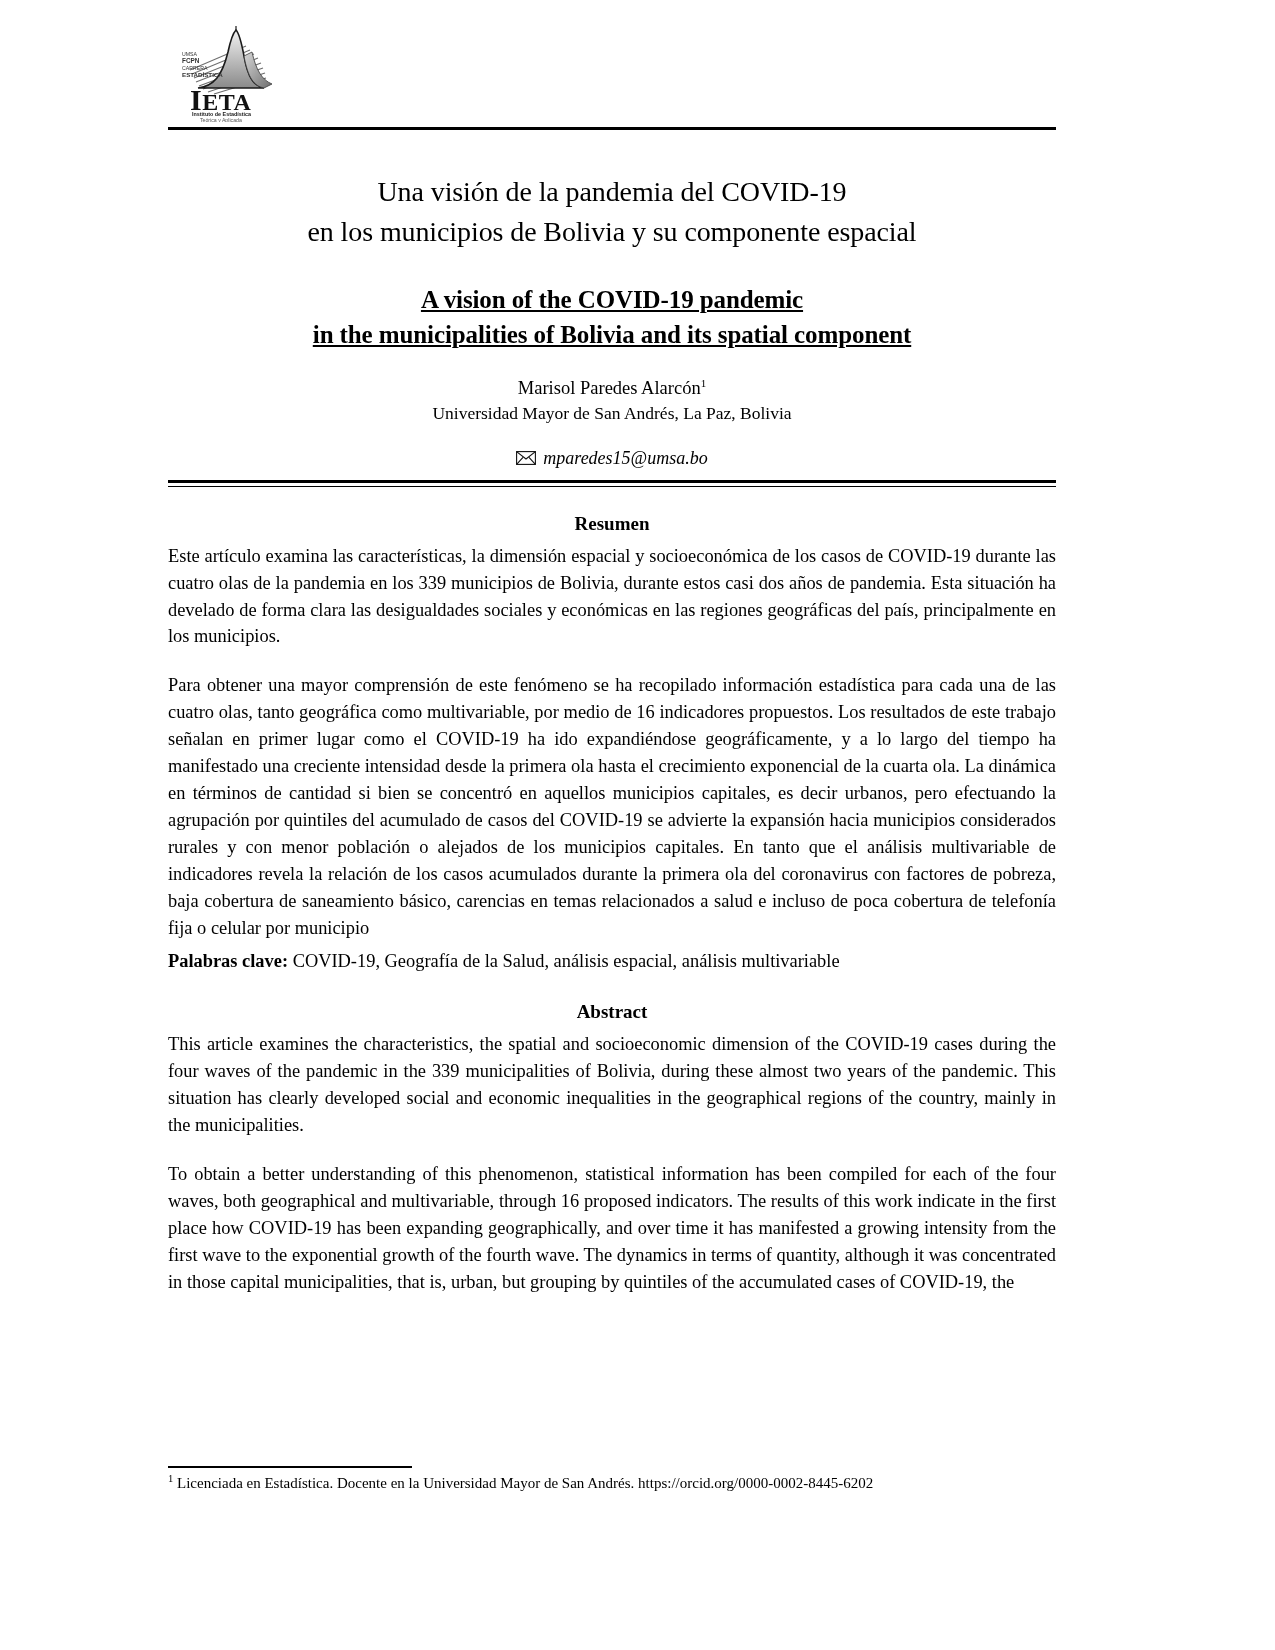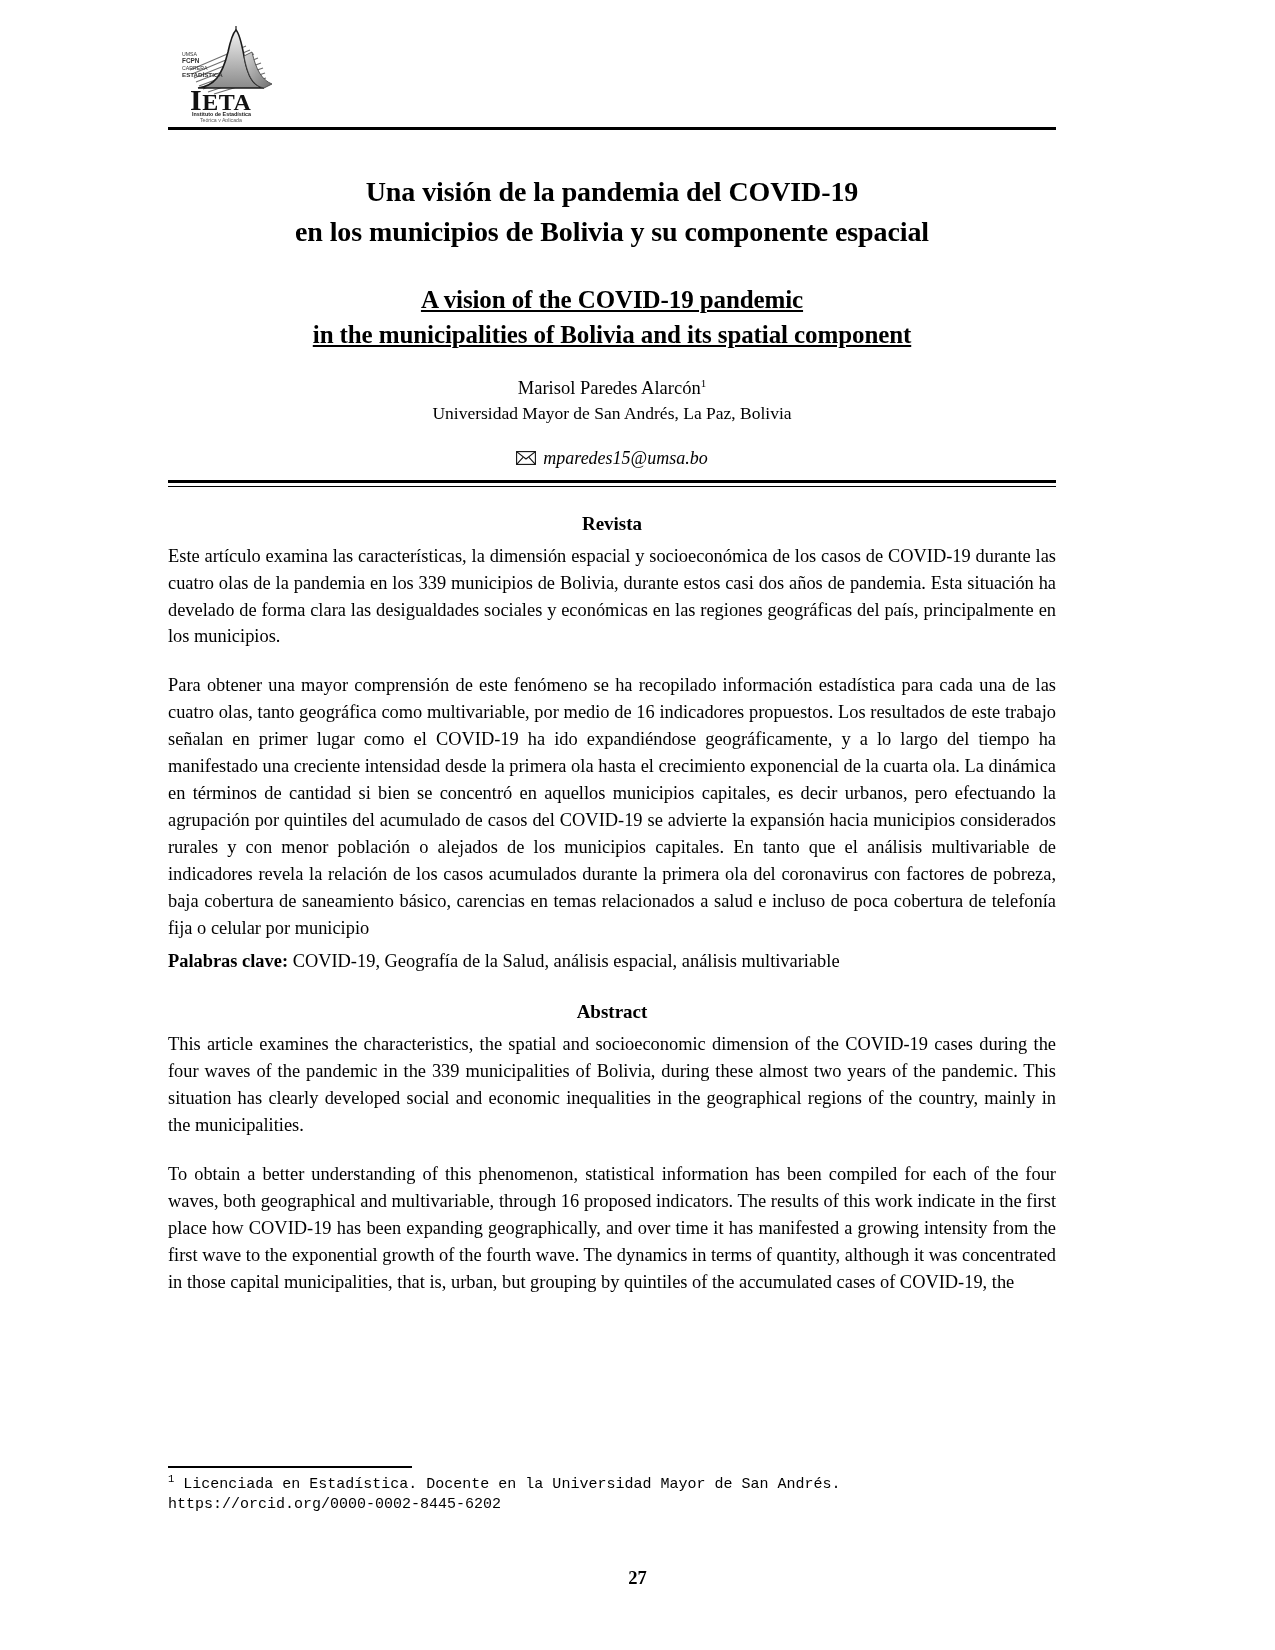--- a/index.html
+++ b/index.html
@@ -55,21 +55,21 @@
     margin-top: 5px;
   }
 
   
   .title-block {
     text-align: center;
     margin-top: 42px;
   }
   .title-es {
     font-size: 28px;
-    font-weight: bold;
+    font-weight: normal;
     line-height: 1.42;
     letter-spacing: -0.1px;
   }
   .title-en {
     font-size: 25px;
     font-weight: bold;
     line-height: 1.42;
     margin-top: 30px;
     letter-spacing: -0.1px;
     text-decoration: underline;
@@ -146,21 +146,20 @@
     width: 888px;
   }
   .footnote-rule {
     width: 244px;
     border-top: 2.5px solid #000;
     margin-bottom: 4px;
   }
   .footnote {
     font-size: 15px;
     line-height: 1.35;
-    font-family: Liberation Mono, monospace;
   }
   .footnote sup { font-size: 10.5px; vertical-align: super; }
 
   .page-number {
     position: absolute;
     left: 0;
     right: 0;
     top: 1568px;
     text-align: center;
     font-size: 18.5px;
@@ -245,32 +244,31 @@
           <rect x="0.6" y="0.6" width="18.8" height="12.8" fill="none" stroke="#111" stroke-width="1.1"></rect>
           <path d="M0.6 0.6 L10 8 L19.4 0.6" fill="none" stroke="#111" stroke-width="1.1"></path>
           <path d="M0.6 13.4 L7 6.4 M19.4 13.4 L13 6.4" fill="none" stroke="#111" stroke-width="1.1"></path>
         </svg>
       </span><span>mparedes15@umsa.bo</span>
     </div>
 
 
     <div class="rule-double"></div>
 
-    <div class="section-heading">Revista</div>
+    <div class="section-heading">Resumen</div>
     <p class="body">Este artículo examina las características, la dimensión espacial y socioeconómica de los casos de COVID-19 durante las cuatro olas de la pandemia en los 339 municipios de Bolivia, durante estos casi dos años de pandemia. Esta situación ha develado de forma clara las desigualdades sociales y económicas en las regiones geográficas del país, principalmente en los municipios.</p>
     <p class="body tight">Para obtener una mayor comprensión de este fenómeno se ha recopilado información estadística para cada una de las cuatro olas, tanto geográfica como multivariable, por medio de 16 indicadores propuestos. Los resultados de este trabajo señalan en primer lugar como el COVID-19 ha ido expandiéndose geográficamente, y a lo largo del tiempo ha manifestado una creciente intensidad desde la primera ola hasta el crecimiento exponencial de la cuarta ola. La dinámica en términos de cantidad si bien se concentró en aquellos municipios capitales, es decir urbanos, pero efectuando la agrupación por quintiles del acumulado de casos del COVID-19 se advierte la expansión hacia municipios considerados rurales y con menor población o alejados de los municipios capitales. En tanto que el análisis multivariable de indicadores revela la relación de los casos acumulados durante la primera ola del coronavirus con factores de pobreza, baja cobertura de saneamiento básico, carencias en temas relacionados a salud e incluso de poca cobertura de telefonía fija o celular por municipio</p>
 
     <p class="keywords"><span class="kw-label">Palabras clave:</span><span> COVID-19, Geografía de la Salud, análisis espacial, análisis multivariable</span></p>
 
     <div class="section-heading">Abstract</div>
     <p class="body">This article examines the characteristics, the spatial and socioeconomic dimension of the COVID-19 cases during the four waves of the pandemic in the 339 municipalities of Bolivia, during these almost two years of the pandemic. This situation has clearly developed social and economic inequalities in the geographical regions of the country, mainly in the municipalities.</p>
     <p class="body tight">To obtain a better understanding of this phenomenon, statistical information has been compiled for each of the four waves, both geographical and multivariable, through 16 proposed indicators. The results of this work indicate in the first place how COVID-19 has been expanding geographically, and over time it has manifested a growing intensity from the first wave to the exponential growth of the fourth wave. The dynamics in terms of quantity, although it was concentrated in those capital municipalities, that is, urban, but grouping by quintiles of the accumulated cases of COVID-19, the</p>
 
   </div>
 
   <div class="footnote-wrap">
     <div class="footnote-rule"></div>
     <div class="footnote"><sup>1</sup><span> Licenciada en Estadística. Docente en la Universidad Mayor de San Andrés. https://orcid.org/0000-0002-8445-6202</span></div>
   </div>
 
-  <div class="page-number">27</div>
 
 </div>
 
 </body></html>

